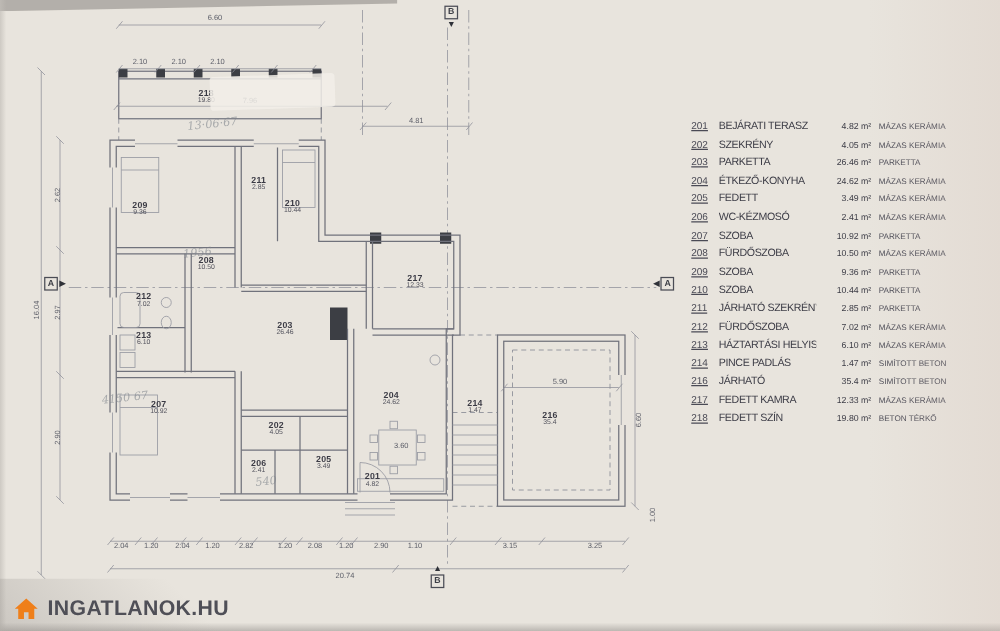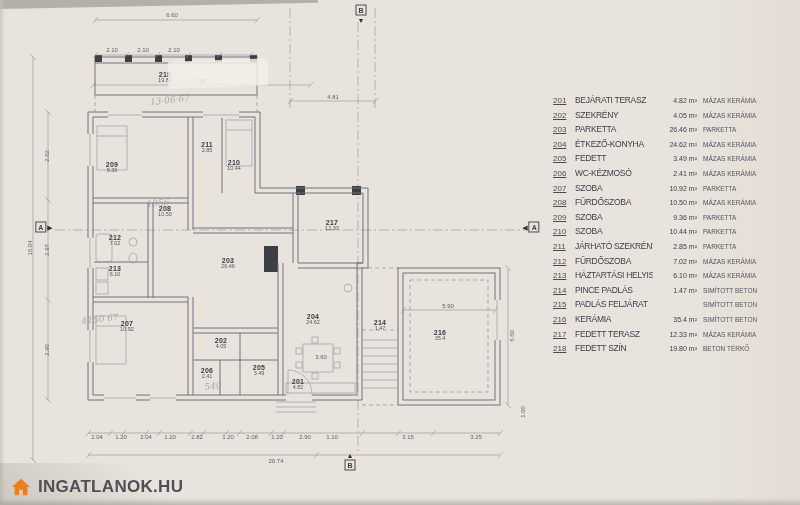--- a/index.html
+++ b/index.html
@@ -371,34 +371,28 @@
         <span class="area">6.10 m²</span>
         <span class="mat">MÁZAS KERÁMIA</span>
       </div>
       <div class="lrow">
         <span class="num">214</span>
         <span class="name">PINCE PADLÁS</span>
         <span class="area">1.47 m²</span>
         <span class="mat">SIMÍTOTT BETON</span>
       </div>
       <div class="lrow">
-        <span class="num">215</span>
-        <span class="name">PADLÁS FELJÁRAT</span>
-        <span class="area"></span>
-        <span class="mat">SIMÍTOTT BETON</span>
-      </div>
-      <div class="lrow">
         <span class="num">216</span>
-        <span class="name">KERÁMIA</span>
+        <span class="name">JÁRHATÓ</span>
         <span class="area">35.4 m²</span>
         <span class="mat">SIMÍTOTT BETON</span>
       </div>
       <div class="lrow">
         <span class="num">217</span>
-        <span class="name">FEDETT TERASZ</span>
+        <span class="name">FEDETT KAMRA</span>
         <span class="area">12.33 m²</span>
         <span class="mat">MÁZAS KERÁMIA</span>
       </div>
       <div class="lrow">
         <span class="num">218</span>
         <span class="name">FEDETT SZÍN</span>
         <span class="area">19.80 m²</span>
         <span class="mat">BETON TÉRKŐ</span>
       </div>
     </div>

